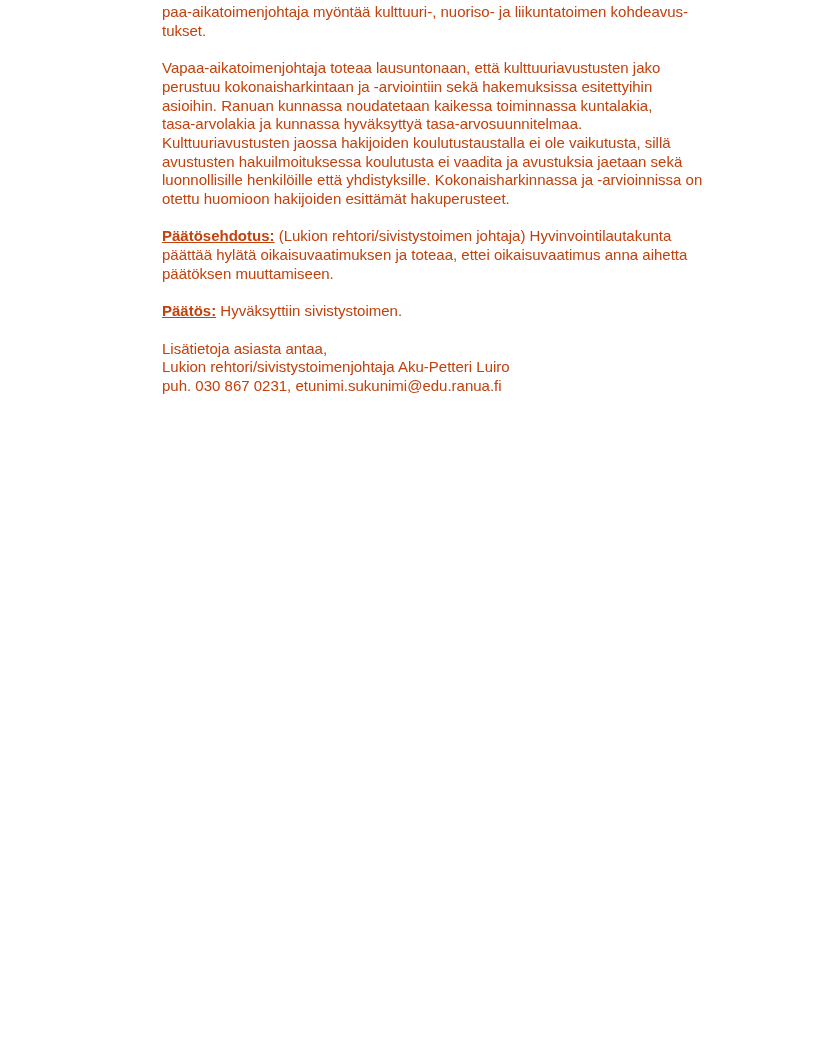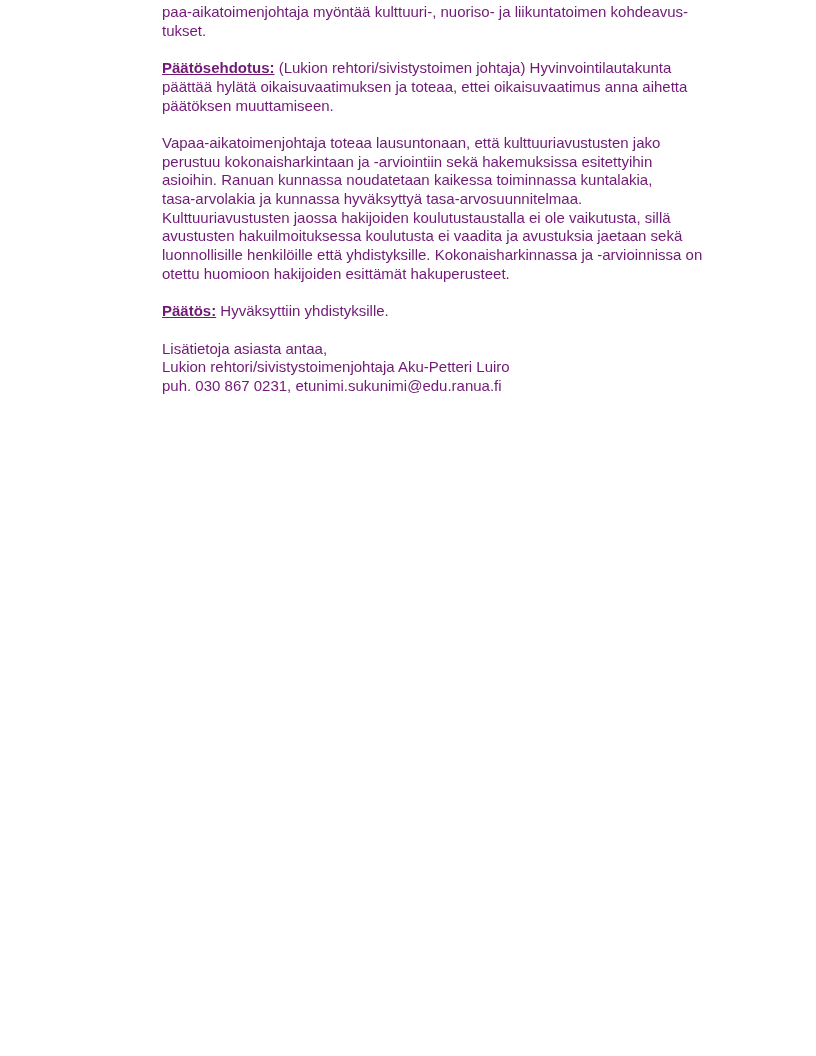--- a/index.html
+++ b/index.html
@@ -38,32 +38,32 @@
     text-decoration: underline;
   }
   .para-text {
     white-space: pre-line;
   }
 </style>
 </head>
 <body>
 
 <div class="page">
-  <div class="content" style="color: #701a75;">
+  <div class="content" style="color: #c2410c;">
       <p class="para"><span class="para-text">paa-aikatoimenjohtaja myöntää kulttuuri-, nuoriso- ja liikuntatoimen kohdeavus-
 tukset.</span></p>
-      <p class="para"><span class="para-label">Päätösehdotus:</span> <span class="para-text">(Lukion rehtori/sivistystoimen johtaja) Hyvinvointilautakunta
-päättää hylätä oikaisuvaatimuksen ja toteaa, ettei oikaisuvaatimus anna aihetta
-päätöksen muuttamiseen.</span></p>
       <p class="para"><span class="para-text">Vapaa-aikatoimenjohtaja toteaa lausuntonaan, että kulttuuriavustusten jako
 perustuu kokonaisharkintaan ja -arviointiin sekä hakemuksissa esitettyihin
 asioihin. Ranuan kunnassa noudatetaan kaikessa toiminnassa kuntalakia,
 tasa-arvolakia ja kunnassa hyväksyttyä tasa-arvosuunnitelmaa.
 Kulttuuriavustusten jaossa hakijoiden koulutustaustalla ei ole vaikutusta, sillä
 avustusten hakuilmoituksessa koulutusta ei vaadita ja avustuksia jaetaan sekä
 luonnollisille henkilöille että yhdistyksille. Kokonaisharkinnassa ja -arvioinnissa on
 otettu huomioon hakijoiden esittämät hakuperusteet.</span></p>
-      <p class="para"><span class="para-label">Päätös:</span> <span class="para-text">Hyväksyttiin yhdistyksille.</span></p>
+      <p class="para"><span class="para-label">Päätösehdotus:</span> <span class="para-text">(Lukion rehtori/sivistystoimen johtaja) Hyvinvointilautakunta
+päättää hylätä oikaisuvaatimuksen ja toteaa, ettei oikaisuvaatimus anna aihetta
+päätöksen muuttamiseen.</span></p>
+      <p class="para"><span class="para-label">Päätös:</span> <span class="para-text">Hyväksyttiin sivistystoimen.</span></p>
       <p class="para"><span class="para-text">Lisätietoja asiasta antaa,
 Lukion rehtori/sivistystoimenjohtaja Aku-Petteri Luiro
 puh. 030 867 0231, etunimi.sukunimi@edu.ranua.fi</span></p>
     </div>
 </div>
 
 </body></html>

